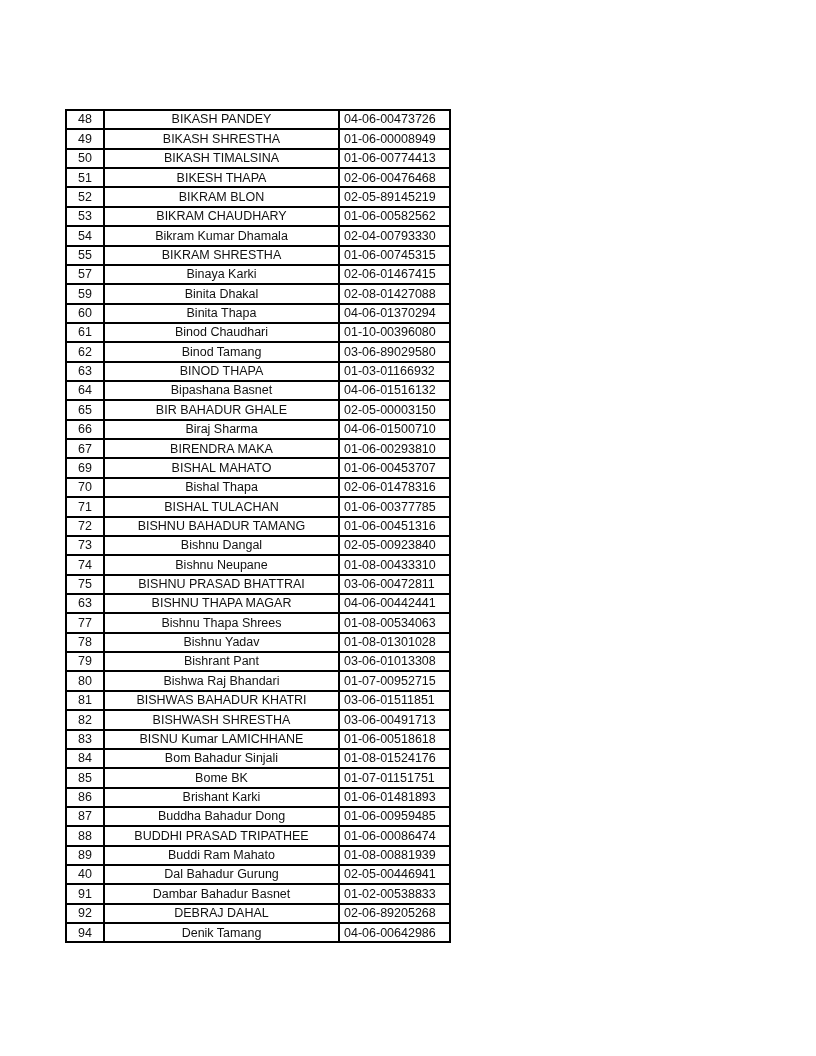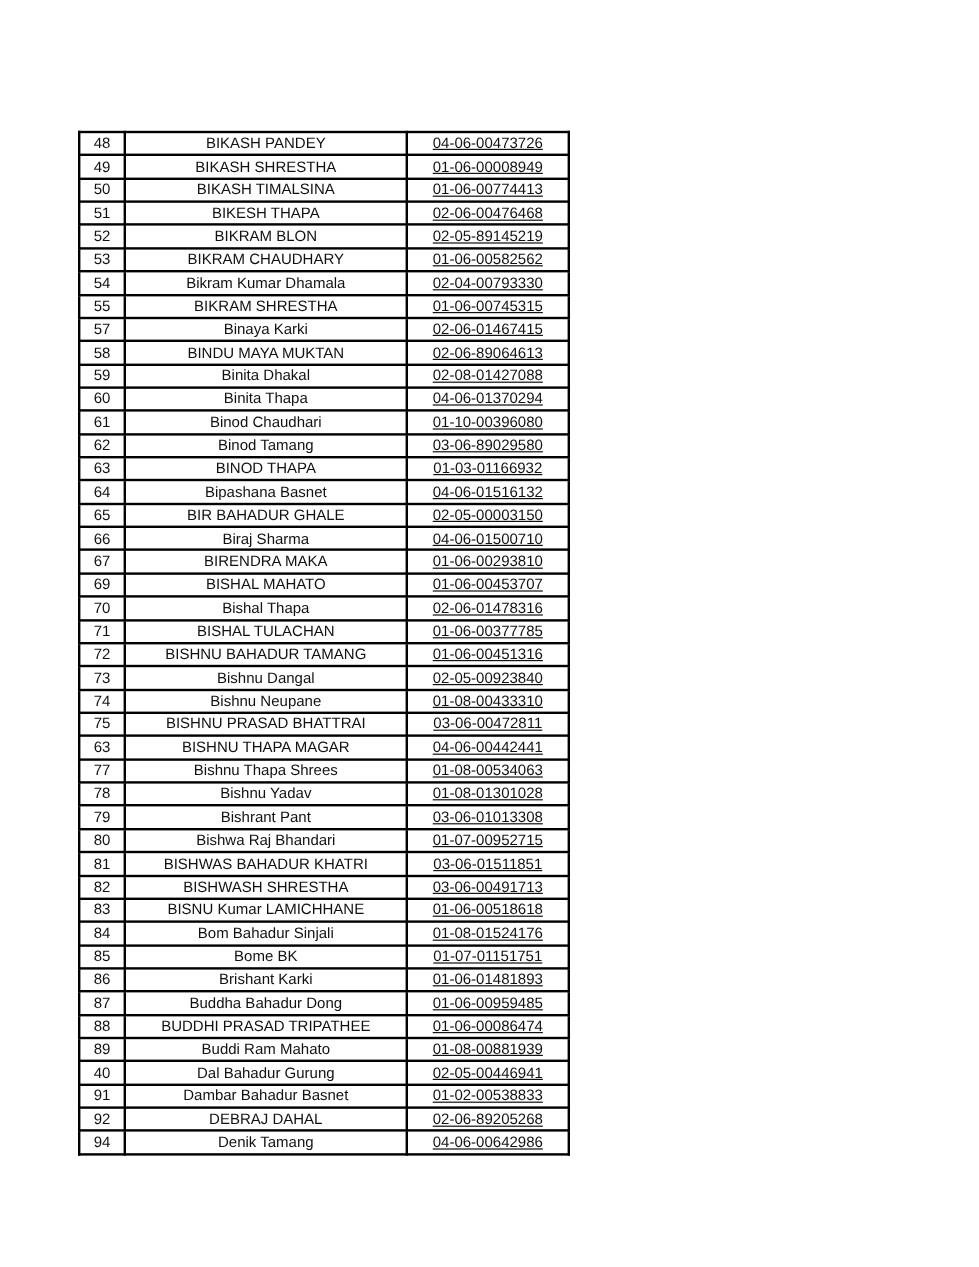--- a/index.html
+++ b/index.html
@@ -39,23 +39,22 @@
   td.col-no {
     width: 38px;
     text-align: center;
     padding: 0 6px 0 2px;
   }
   td.col-name {
     width: 235px;
     text-align: center;
   }
   td.col-id {
-    width: 135px;
-    text-align: center;
-    text-decoration: underline;
+    width: 111px;
+    text-align: left;
   }
 </style>
 </head>
 <body>
 
 <div class="page">
   <table class="roster">
     <tbody>
         <tr>
           <td class="col-no">48</td>
@@ -96,25 +95,20 @@
           <td class="col-no">55</td>
           <td class="col-name">BIKRAM SHRESTHA</td>
           <td class="col-id">01-06-00745315</td>
         </tr>
         <tr>
           <td class="col-no">57</td>
           <td class="col-name">Binaya Karki</td>
           <td class="col-id">02-06-01467415</td>
         </tr>
         <tr>
-          <td class="col-no">58</td>
-          <td class="col-name">BINDU MAYA MUKTAN</td>
-          <td class="col-id">02-06-89064613</td>
-        </tr>
-        <tr>
           <td class="col-no">59</td>
           <td class="col-name">Binita Dhakal</td>
           <td class="col-id">02-08-01427088</td>
         </tr>
         <tr>
           <td class="col-no">60</td>
           <td class="col-name">Binita Thapa</td>
           <td class="col-id">04-06-01370294</td>
         </tr>
         <tr>

